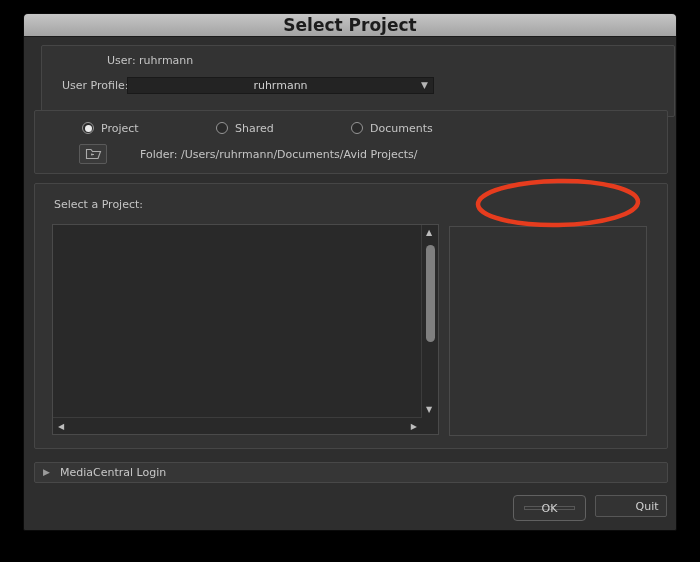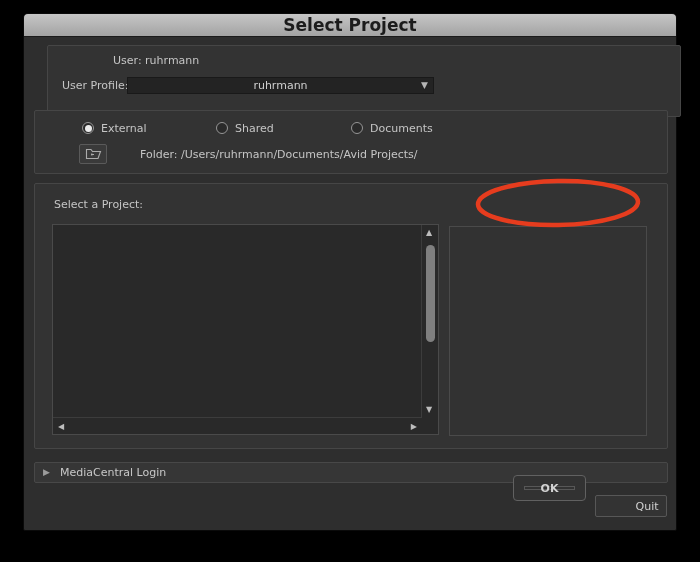--- a/index.html
+++ b/index.html
@@ -16,21 +16,21 @@
     position:absolute; left:0; top:0; width:100%; height:23px;
     background:linear-gradient(#c6c6c6,#a3a3a3);
     border-radius:4px 4px 0 0; border-bottom:1px solid #1b1b1b;
     display:flex; align-items:center; justify-content:center;
     font-size:17px; font-weight:bold; color:#1c1c1c; box-sizing:border-box;
   }
   .gbox {
     position:absolute; background:#333333; border:1px solid #464646;
     border-radius:2px; box-sizing:border-box;
   }
-  #box-user    { left:23px; top:31px;  width:634px; height:72px;text-decoration:underline; }
+  #box-user    { left:17px; top:31px;  width:634px; height:72px;text-decoration:underline; }
   #box-type    { left:10px; top:96px;  width:634px; height:64px; }
   #box-select  { left:10px; top:169px; width:634px; height:266px; }
   .lbl { position:absolute; color:#c5c5c5; font-size:11px; white-space:nowrap; }
 
   .dropdown {
     position:absolute; left:103px; top:63px; width:307px; height:17px;
     background:#232323; border:1px solid #191919; box-sizing:border-box;
     display:flex; align-items:center; justify-content:center;
     color:#cfcfcf; font-size:11px; cursor:default;text-align:right;
   }
@@ -87,23 +87,23 @@
 
   #mcbar {
     position:absolute; left:10px; top:448px; width:634px; height:21px;
     background:#363636; border:1px solid #484848; border-radius:2px;
     display:flex; align-items:center; box-sizing:border-box;
     color:#c8c8c8; font-size:11px;
   }
   #mcbar .tri { color:#9c9c9c; font-size:9px; margin:0 10px 0 8px; line-height:1; }
 
   #ok-button {
-    position:absolute; left:489px; top:461px; width:73px; height:26px;
+    position:absolute; left:489px; top:481px; width:73px; height:26px;
     border:1px solid #616161; border-radius:4px; background:#323232;
-    padding:10px; box-sizing:border-box; cursor:default;font-weight:bold;
+    padding:10px; box-sizing:border-box; cursor:default;
   }
   #ok-button .inner {
     width:100%; height:100%; border:1px solid #575757; box-sizing:border-box;
     display:flex; align-items:center; justify-content:center;
     color:#d2d2d2; font-size:11px;
   }
   #quit-button { left:571px; top:481px; width:72px; height:22px; background:#333333;
     border-color:#575757; color:#d2d2d2;padding-left:32px; }
 </style>
 </head>
@@ -119,21 +119,21 @@
     <span class="lbl" style="left:65px; top:8px;">User: ruhrmann</span>
   </div>
   <span class="lbl" style="left:38px; top:65px;">User Profile:</span>
   <div class="dropdown">
     <span>ruhrmann</span>
     <span class="dd-arrow">▼</span>
   </div>
 
   <div class="gbox" id="box-type"></div>
   <div class="radio sel" style="left:58px; top:108px;"></div>
-  <span class="lbl" style="left:77px; top:108px;">External</span>
+  <span class="lbl" style="left:77px; top:108px;">Project</span>
   <div class="radio" style="left:192px; top:108px;"></div>
   <span class="lbl" style="left:211px; top:108px;">Shared</span>
   <div class="radio" style="left:327px; top:108px;"></div>
   <span class="lbl" style="left:346px; top:108px;">Documents</span>
 
   <div class="folder-btn">
     <svg width="17" height="12" viewBox="0 0 17 12">
       <path d="M1.5 10.5 L1.5 1.5 L6 1.5 L7.5 3.5 L15.5 3.5 L13 10.5 Z" fill="none" stroke="#ababab" stroke-width="1.1"></path>
       <path d="M9 6.5 L6 6.5 M6 6.5 L7.3 5.4 M6 6.5 L7.3 7.6" fill="none" stroke="#ababab" stroke-width="1"></path>
     </svg>

